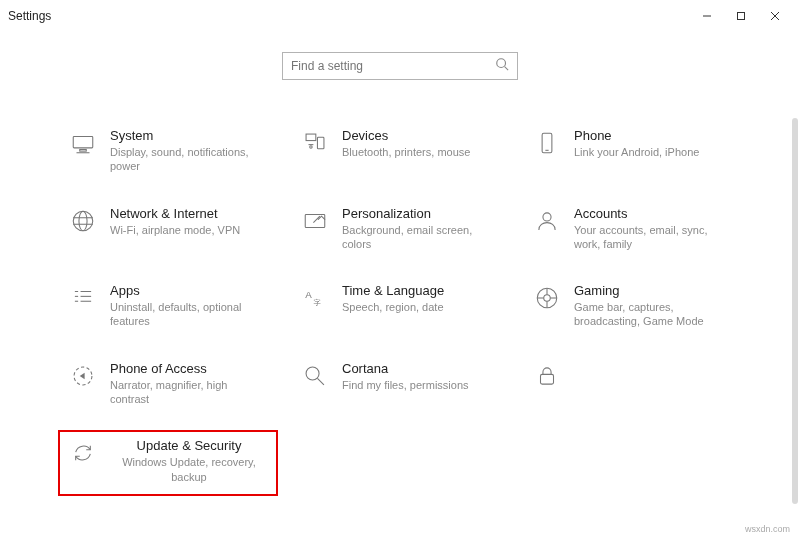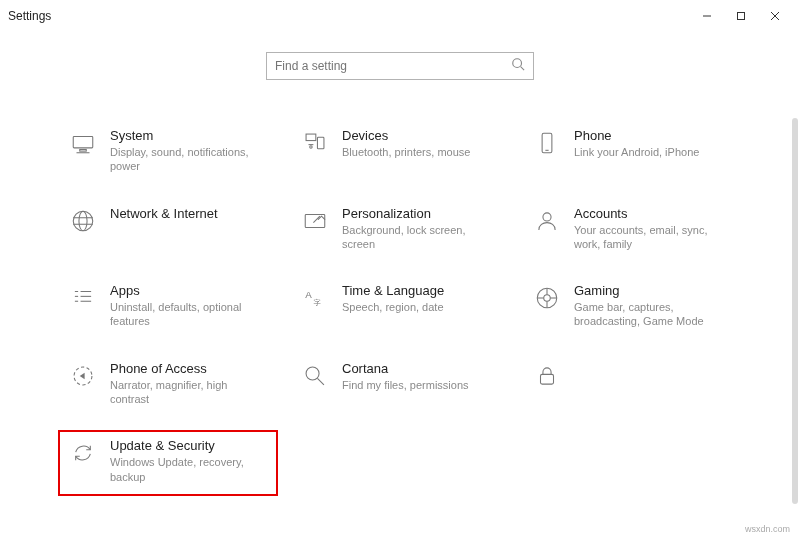--- a/index.html
+++ b/index.html
@@ -2,31 +2,31 @@
 <html><head>
   <meta charset="utf-8">
   <style>
     * { margin: 0; padding: 0; box-sizing: border-box; font-family: "Segoe UI", Arial, sans-serif; }
     body { width: 800px; height: 540px; background: #fff; overflow: hidden; position: relative; }
     .titlebar { height: 30px; display: flex; align-items: center; padding: 16px 8px; }
     .titlebar-title { font-size: 12px; color: #222; }
     .titlebar-controls { margin-left: auto; display: flex; }
     .titlebar-btn { width: 34px; height: 30px; display: flex; align-items: center; justify-content: center; color: #333; }
     .titlebar-btn svg { width: 10px; height: 10px; }
-    .searchbar { width: 268px; height: 28px; margin: 20px auto 0 auto; border: 1px solid #b3b3b3; background: #fff; display: flex; align-items: center; padding: 0 8px; }
+    .searchbar { width: 236px; height: 28px; margin: 20px auto 0 auto; border: 1px solid #b3b3b3; background: #fff; display: flex; align-items: center; padding: 0 8px; }
     .searchbar input { border: none; outline: none; flex: 1; font-size: 12px; color: #888; background: transparent; }
     .searchbar .sicon { color: #888; }
     .content { display: grid; grid-template-columns: repeat(3, 200px); column-gap: 18px; row-gap: 36px; justify-content: center; margin-top: 48px; padding: 0 88px; gap: 32px; }
     .category { display: flex; gap: 12px; align-items: flex-start; }
     .cat-icon { width: 30px; height: 30px; flex-shrink: 0; display: flex; align-items: center; justify-content: center; color: #777; }
     .cat-icon svg { width: 26px; height: 26px; stroke: #777; fill: none; stroke-width: 1.3; }
     .cat-text { display: flex; flex-direction: column; }
     .cat-title { font-size: 13px; color: #232323; margin-bottom: 2px; }
     .cat-desc { font-size: 11px; color: #8a8a8a; line-height: 1.3; }
-    .highlighted { border: 2px solid #e60000; padding: 6px 8px 10px 8px; margin: -8px -10px -12px -10px; }
+    .highlighted { border: 2px solid #e60000; padding: 6px 8px 10px 8px; margin: -8px -10px -12px -10px; text-align: center; }
     .scrollbar { position: absolute; right: 2px; top: 118px; bottom: 36px; width: 6px; background: rgba(0,0,0,0.15); border-radius: 3px; }
     .attribution { position: absolute; right: 10px; bottom: 6px; font-size: 9px; color: #aaa; }
   </style>
 </head>
 <body>
 
 <div class="titlebar">
   <span class="titlebar-title">Settings</span>
   <div class="titlebar-controls">
     <div class="titlebar-btn">
@@ -100,33 +100,34 @@
       <div class="cat-icon">
         <svg viewBox="0 0 32 32">
           <circle cx="16" cy="16" r="12"></circle>
           <ellipse cx="16" cy="16" rx="5" ry="12"></ellipse>
           <line x1="4" y1="12" x2="28" y2="12"></line>
           <line x1="4" y1="20" x2="28" y2="20"></line>
         </svg>
       </div>
       <div class="cat-text">
         <div class="cat-title">Network &amp; Internet</div>
+        <div class="cat-desc">Wi-Fi, airplane mode, VPN</div>
       </div>
     </div>
     <div class="category">
       <div class="cat-icon">
         <svg viewBox="0 0 32 32">
           <rect x="4" y="8" width="24" height="16" rx="1"></rect>
           <path d="M20 14l4-4 4 4" stroke-linecap="round"></path>
           <path d="M22 10l-8 8"></path>
         </svg>
       </div>
       <div class="cat-text">
         <div class="cat-title">Personalization</div>
-        <div class="cat-desc">Background, lock screen, screen</div>
+        <div class="cat-desc">Background, email screen, colors</div>
       </div>
     </div>
     <div class="category">
       <div class="cat-icon">
         <svg viewBox="0 0 32 32">
           <circle cx="16" cy="11" r="5"></circle>
           <path d="M6 27c0-6 5-9 10-9s10 3 10 9"></path>
         </svg>
       </div>
       <div class="cat-text">

